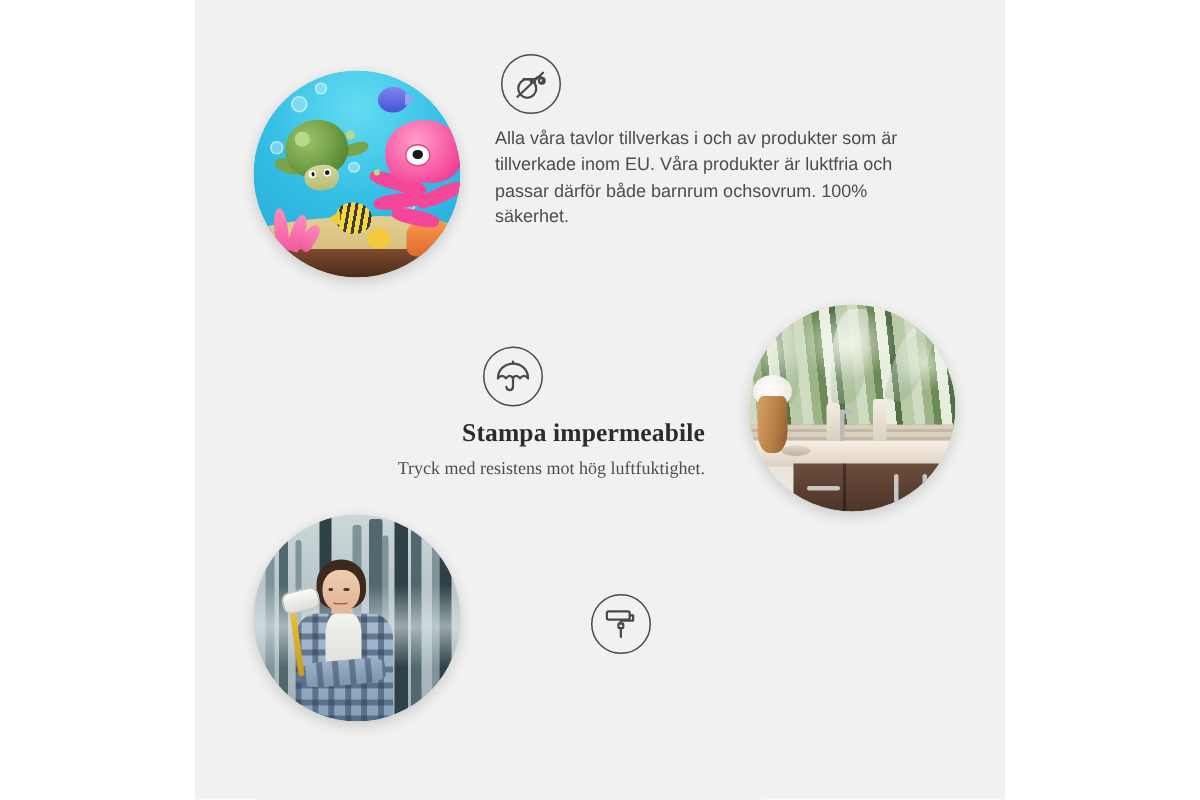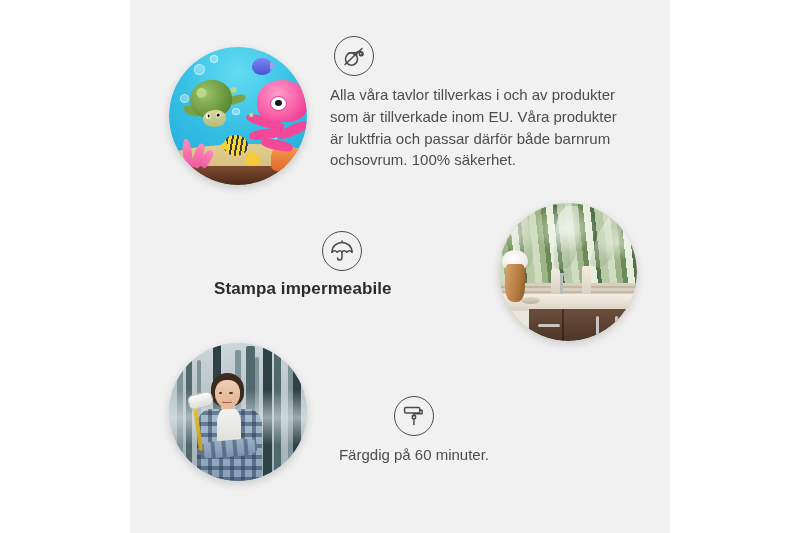--- a/index.html
+++ b/index.html
@@ -63,21 +63,21 @@
     top: 343px;
     width: 138px;
     height: 138px;
   }
 
   
   .feature {
     position: absolute;
   }
   #feature-odour   { left: 330px; top: 36px;  width: 296px; text-align: left; }
-  #feature-water   { left: 214px; top: 231px; width: 256px; text-align: left; }
+  #feature-water   { left: 214px; top: 231px; width: 256px; text-align: right; font-family: Liberation Serif, serif; }
   #feature-mount   { left: 318px; top: 396px; width: 192px; text-align: center; }
 
   .icon-badge {
     width: 40px;
     height: 40px;
     border: 1.4px solid #4a4a4a;
     border-radius: 50%;
     display: flex;
     align-items: center;
     justify-content: center;
@@ -88,21 +88,21 @@
   #feature-mount .icon-badge { margin: 0 auto 8px auto; }
 
   .feat-title {
     font-size: 17px;
     font-weight: bold;
     color: #2b2b2b;
     margin: 0 0 5px 0;
     letter-spacing: 0.1px;
   }
   .feat-desc {
-    font-size: 15px;
+    font-size: 12px;
     line-height: 1.45;
     color: #4d4d4d;
     margin: 0;
   }
 
   
   .ocean-bg {
     position: absolute; inset: 0;
     background:
       radial-gradient(circle at 50% 18%, #63dcf2 0%, #35bfe4 45%, #1fa6d8 100%);
@@ -490,27 +490,27 @@
   <div class="feature" id="feature-water">
     <div class="icon-badge ico">
       <svg width="26" height="26" viewBox="0 0 26 26">
         <path d="M3 14.2 C3 8.4 7.5 4.4 13 4.4 C18.5 4.4 23 8.4 23 14.2"></path>
         <path d="M3 14.2 C4.7 12.1 6.6 12.1 8.3 14.2 C10 12.1 11.9 12.1 13 14.2 C14.1 12.1 16 12.1 17.7 14.2 C19.4 12.1 21.3 12.1 23 14.2"></path>
         <line x1="13" y1="4.4" x2="13" y2="3"></line>
         <path d="M13 14.2 v5.4 c0 1.5 -1.1 2.4 -2.3 2.4 c-1.2 0 -2.1 -0.9 -2.1 -2.1"></path>
       </svg>
     </div>
     <div class="feat-title">Stampa impermeabile</div>
+    <div class="feat-desc">Tryck med resistens mot hög luftfuktighet.</div>
   </div>
 
   <div class="feature" id="feature-mount">
     <div class="icon-badge ico">
       <svg width="26" height="26" viewBox="0 0 26 26">
         <rect x="3.6" y="4.6" width="15.2" height="5.4" rx="1.2"></rect>
         <path d="M18.8 7.3 h2.3 v3.4 h-8.2 v2.1"></path>
         <rect x="11.3" y="12.6" width="3.2" height="3.1" rx="0.6"></rect>
         <line x1="12.9" y1="15.7" x2="12.9" y2="21.6"></line>
       </svg>
     </div>
-    <div class="feat-desc">Färgdig på 60 minuter.</div>
   </div>
 
 </div>
 
 </body></html>

